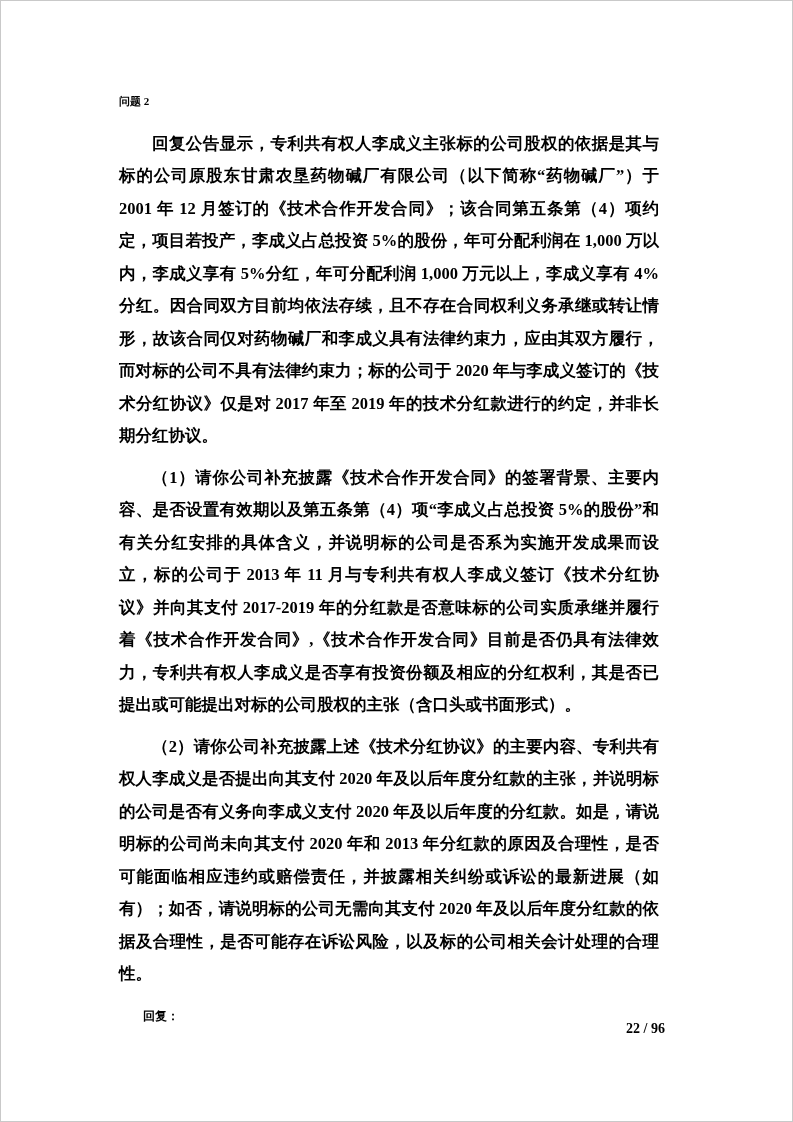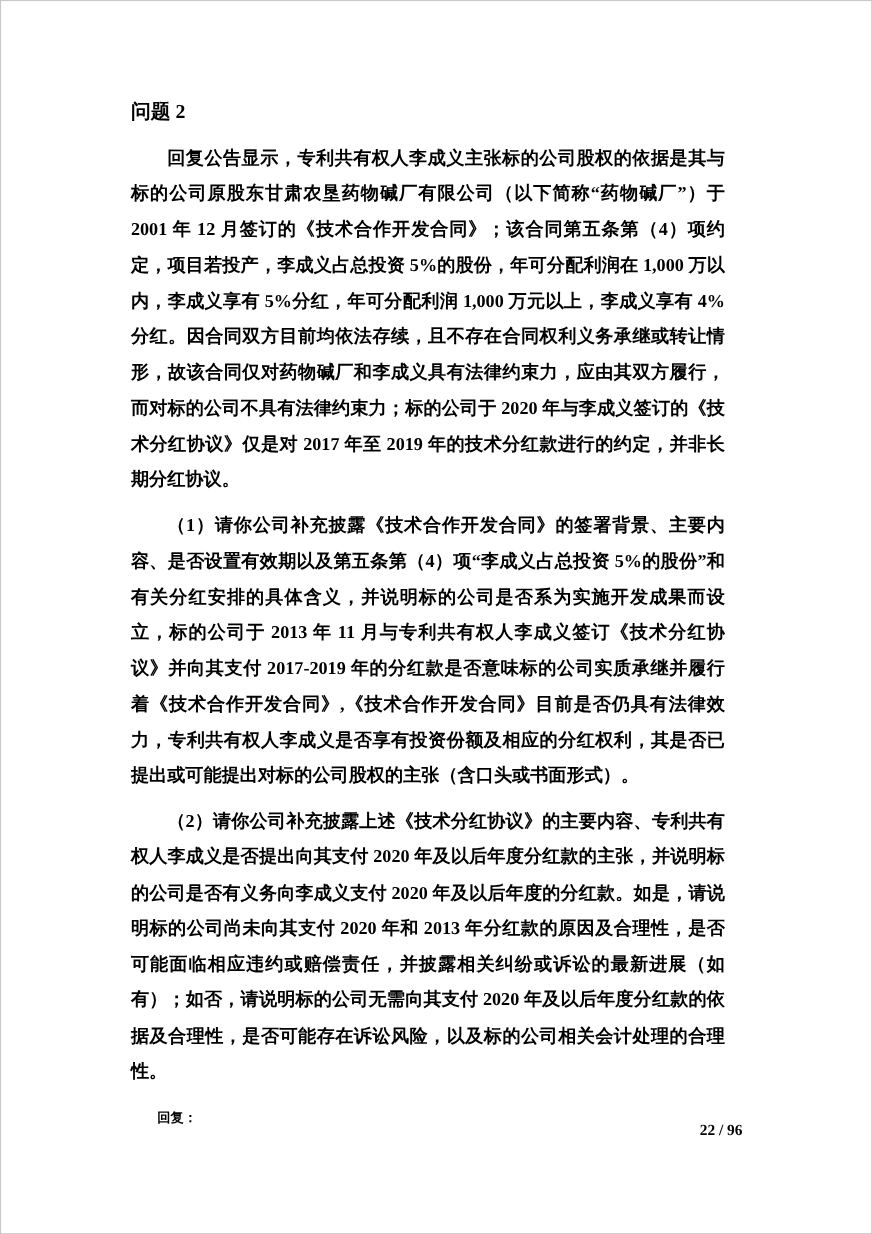--- a/index.html
+++ b/index.html
@@ -14,21 +14,21 @@
     box-sizing: border-box;
     background: #ffffff;
     border: 1px solid #c9c9c9;
     padding: 84px 117px 0 118px;
     font-family: "Liberation Serif", "DejaVu Serif", serif;
     font-weight: bold;
     color: #000000;
     overflow: hidden;
   }
   .doc-title {
-    font-size: 18px;
+    font-size: 11px;
     line-height: 32.5px;
     margin: 0 0 10px 0;
     font-weight: bold;
   }
   .para {
     font-size: 16.5px;
     line-height: 32.5px;
     margin: 0 16px 9px 0;
     text-align: justify;
     text-indent: 2em;
@@ -36,21 +36,21 @@
   }
   .reply-label {
     font-size: 12px;
     line-height: 32.5px;
     margin: 0;
     text-indent: 2em;
   }
   .page-footer {
     position: absolute;
     top: 1018px;
-    right: 117px;
+    right: 127px;
     font-size: 14px;
     line-height: 20px;
     font-weight: bold;
   }
 </style>
 </head>
 <body>
 
 <div class="page">
 

